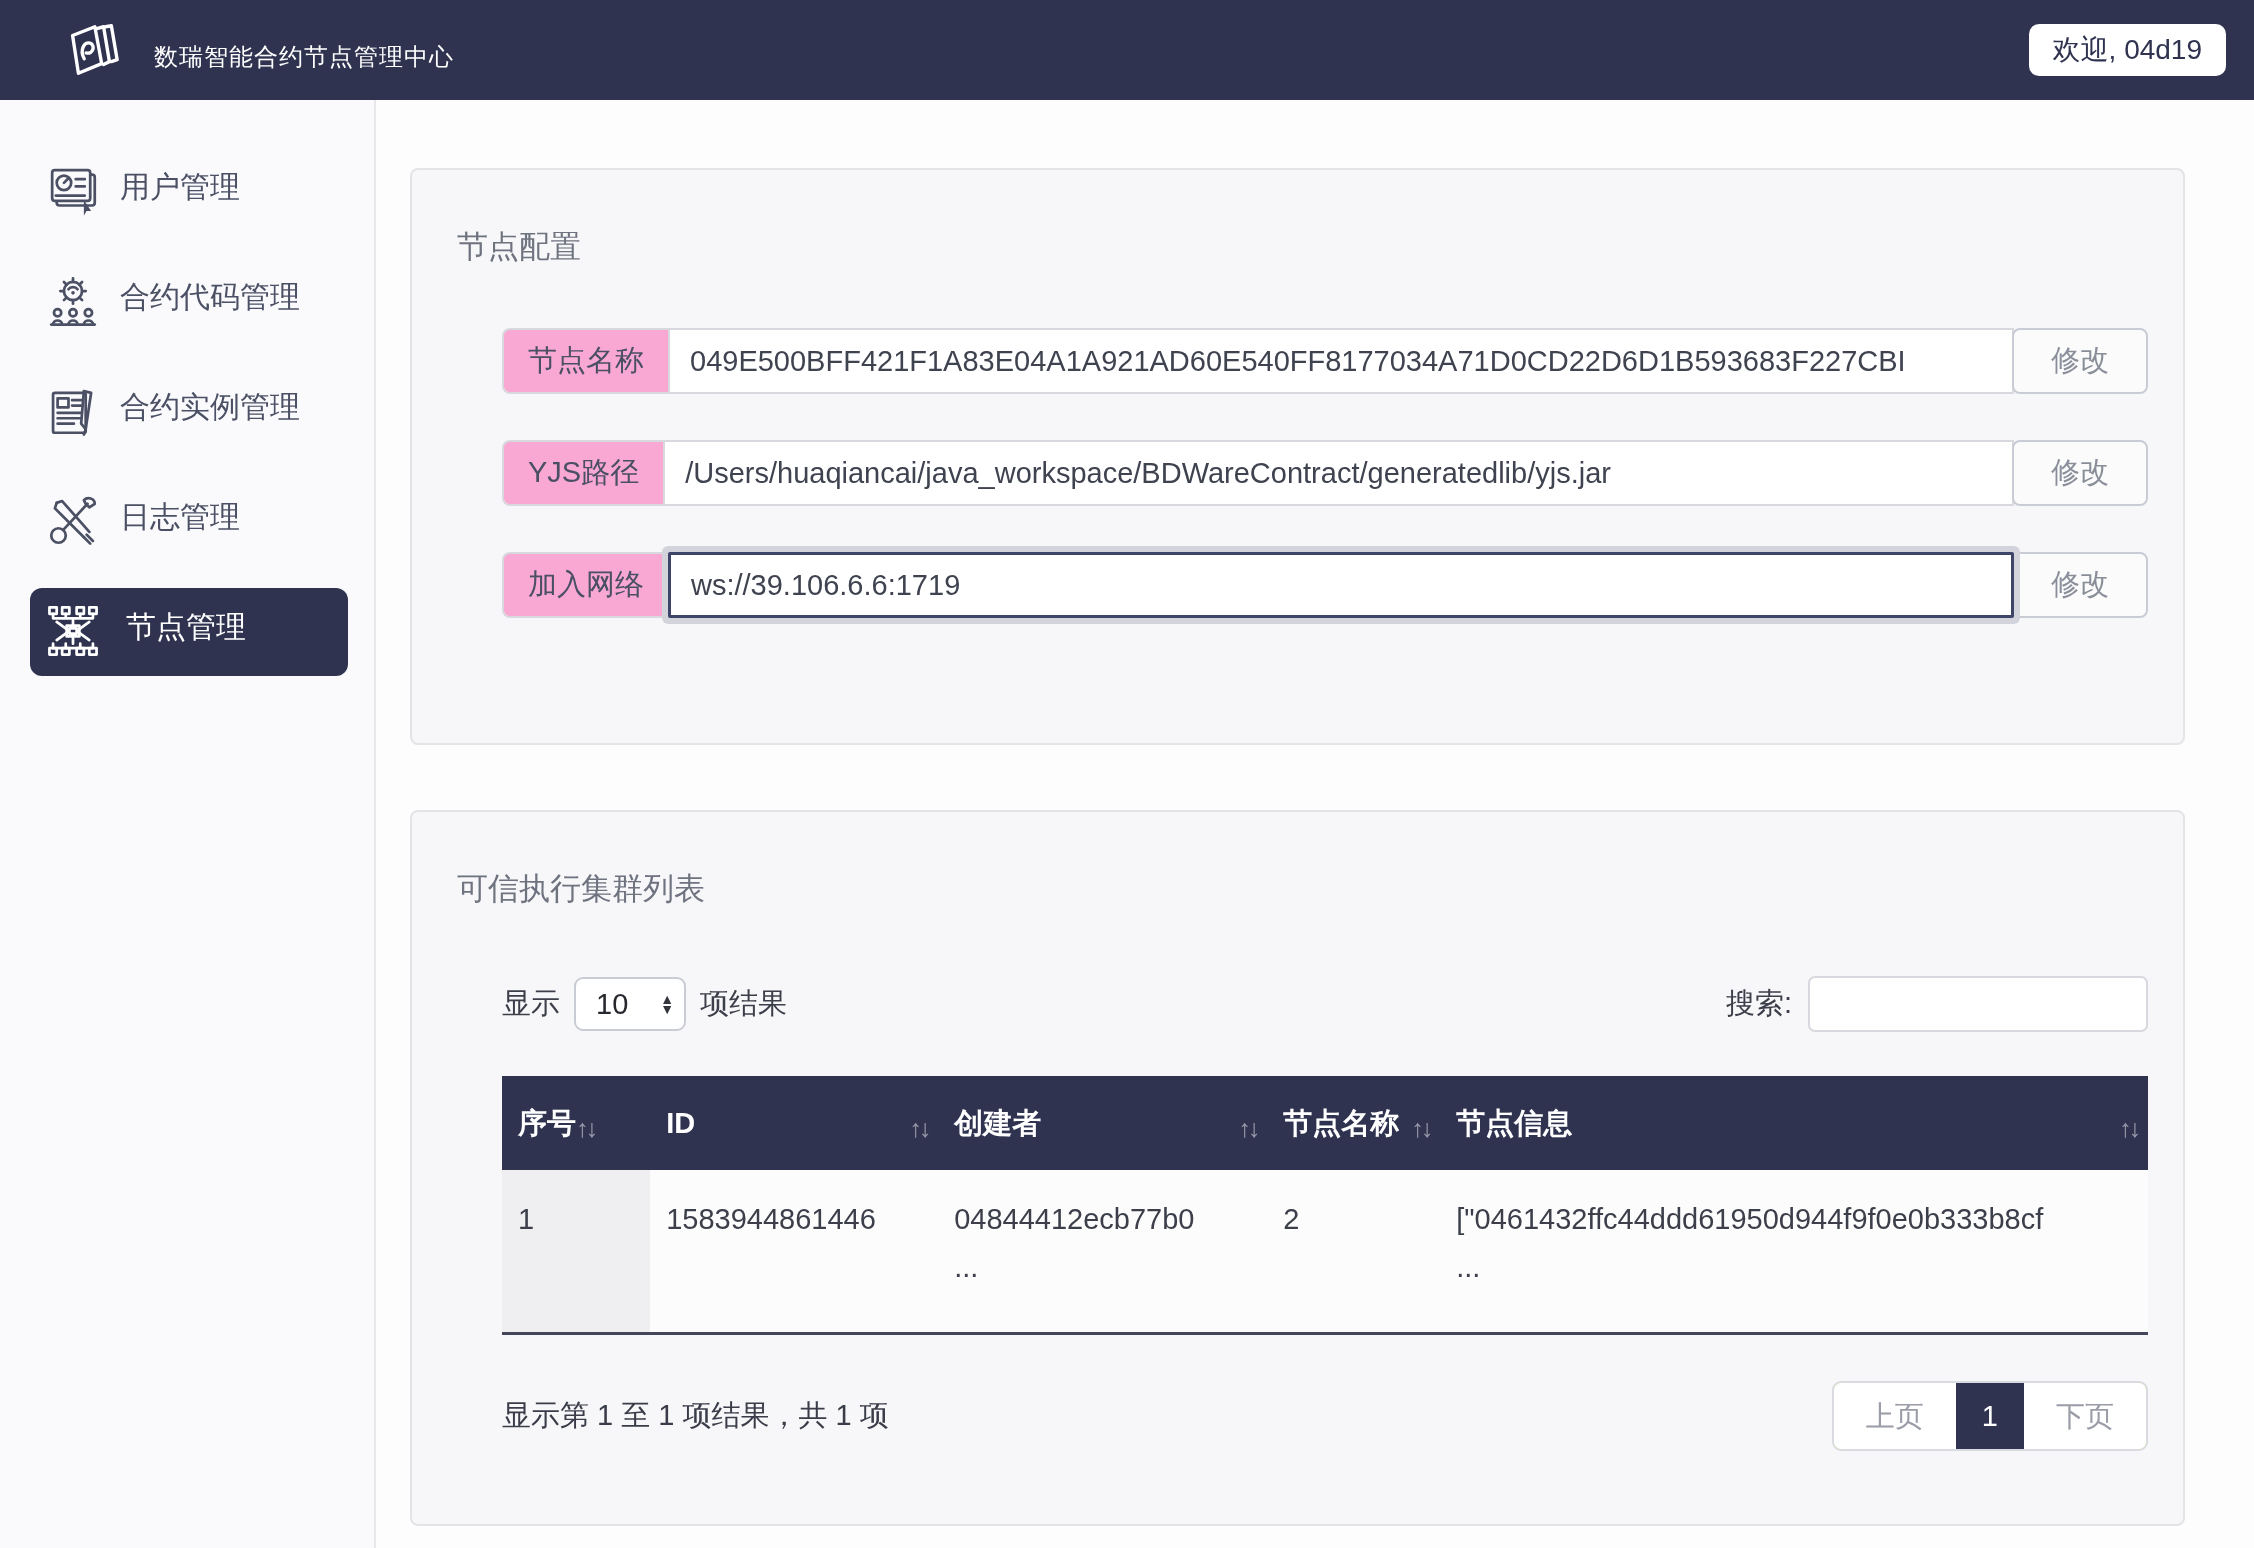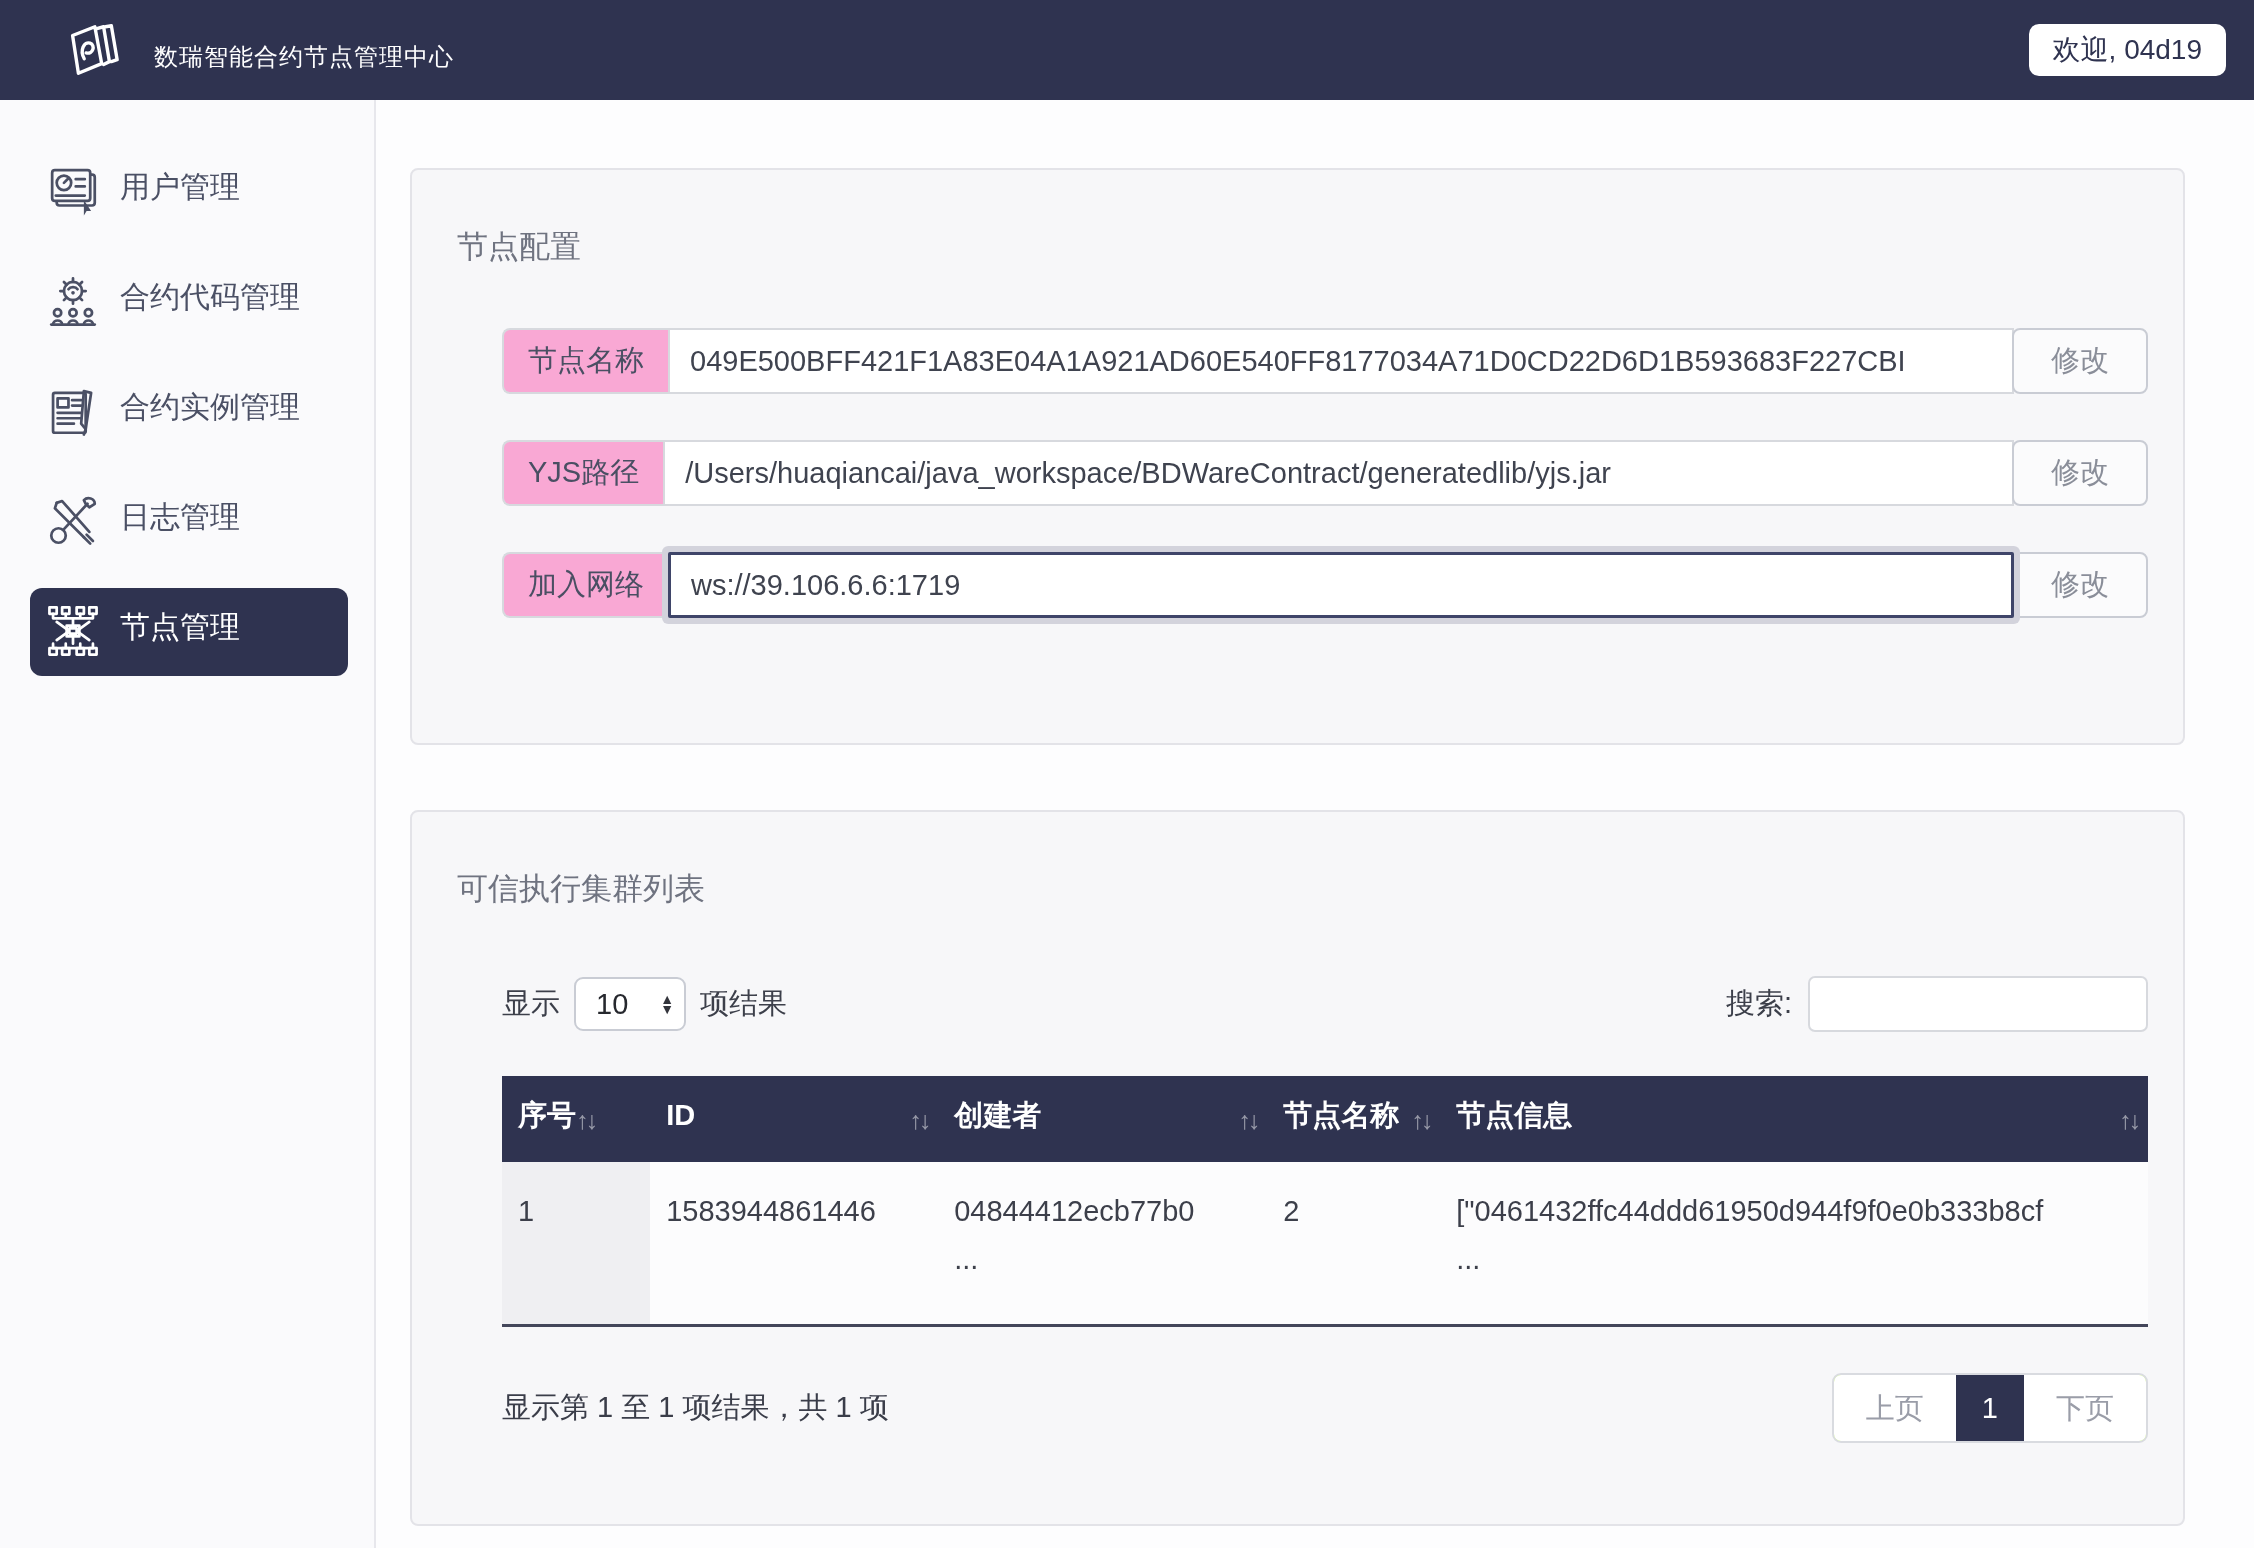--- a/index.html
+++ b/index.html
@@ -35,21 +35,21 @@
     border-right: 2px solid #e7e7ec;
     padding: 48px 26px 0 30px;
   }
   .side-item {
     display: flex; align-items: flex-start;
     color: #4b5065; font-size: 30px; line-height: 1.55;
     padding: 16px 14px; margin-bottom: 22px;
     border-radius: 12px; cursor: pointer; text-align: center;
   }
   .side-item .s-icon { width: 58px; height: 58px; flex: none; margin-right: 18px; margin-top: -2px; }
-  .side-item.active { background: #2f3350; color: #ffffff; }
+  .side-item.active { background: #2f3350; color: #ffffff; gap: 6px; }
   .side-item .s-label { word-break: break-all; }
 
   
   .main { position: absolute; top: 100px; left: 376px; right: 0; bottom: 0; background: #fdfdfe; }
   .panel {
     position: absolute; left: 34px; width: 1775px;
     background: #f7f7f9;
     border: 2px solid #e3e3e8;
     border-radius: 8px;
     padding: 56px 35px 56px 45px;
@@ -108,21 +108,21 @@
     background: #ffffff; font-size: 28px; padding: 0 16px;
     outline: none;
   }
 
   
   table.cluster { width: 100%; border-collapse: collapse; table-layout: fixed; }
   table.cluster thead th {
     background: #2f3350; color: #ffffff;
     font-size: 29px; font-weight: bold; text-align: left;
     vertical-align: bottom;
-    padding: 18px 16px 26px 16px;
+    padding: 26px 16px 26px 16px;
     position: relative; line-height: 1.45;
   }
   .sort-glyph {
     position: absolute; right: 10px; bottom: 24px;
     font-size: 25px; font-weight: normal;
     color: rgba(255,255,255,0.5); letter-spacing: -3px;
   }
   th.col-seq .sort-glyph { right: auto; left: 74px; }
   table.cluster tbody td {
     background: #fcfcfd;

